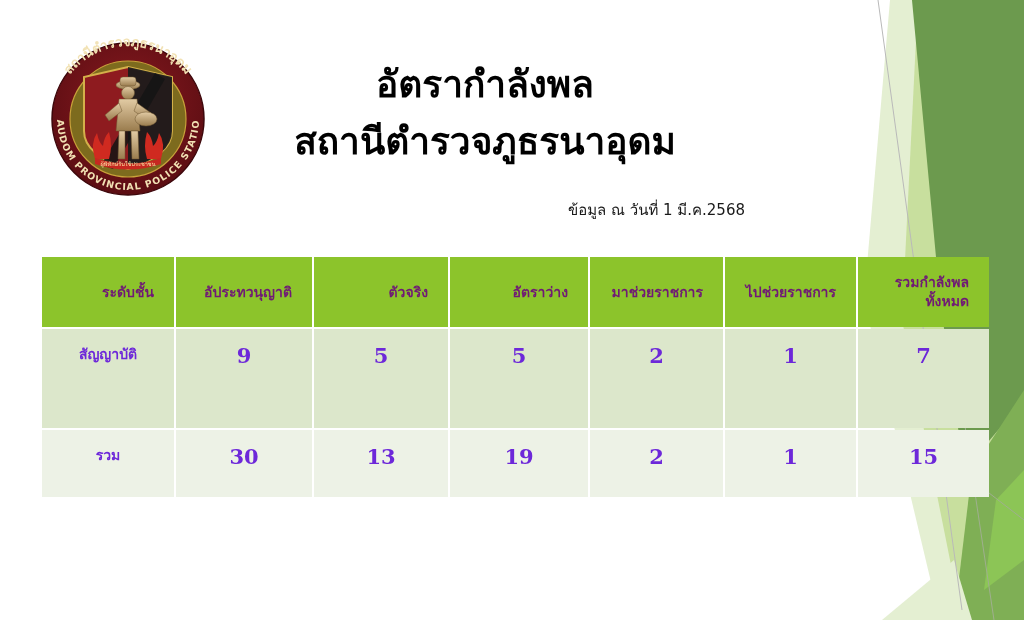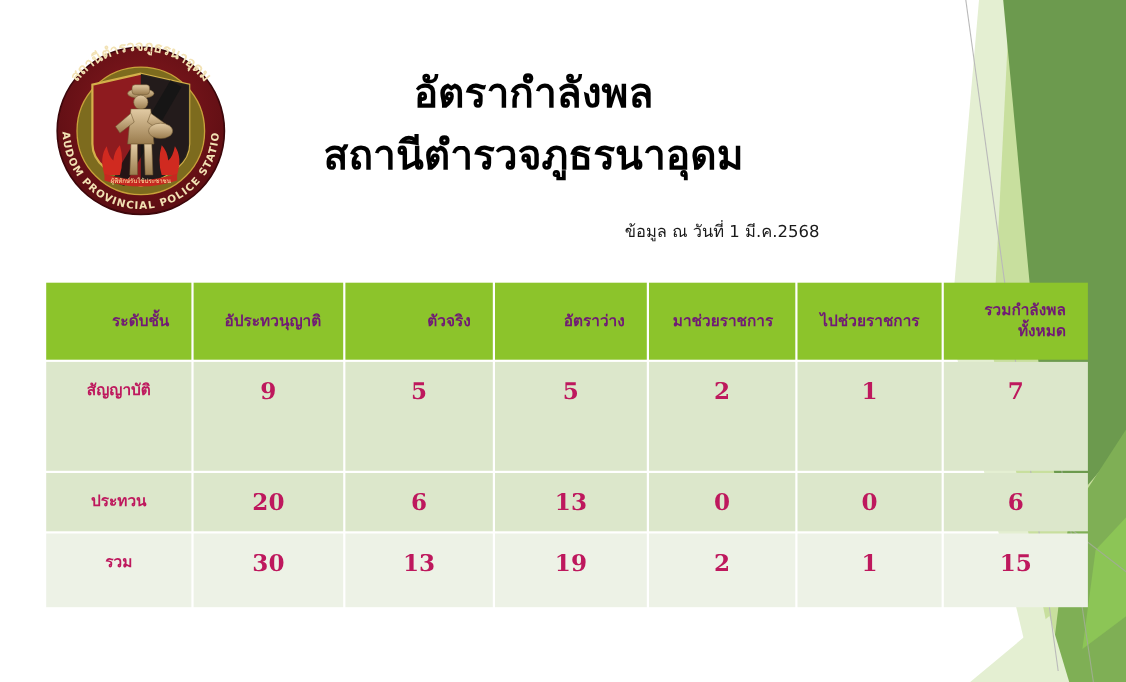--- a/index.html
+++ b/index.html
@@ -87,21 +87,21 @@
     vertical-align: middle;
     height: 66px;
     padding: 2px 20px;
     font-family: "DejaVu Sans", "Liberation Sans", sans-serif;
     line-height: 1.35;
   }
   table.roster td {
     text-align: center;
     vertical-align: top;
     padding-top: 14px;
-    color: #be185d;
+    color: #6d28d9;
   }
   table.roster tr.shade td { background: #DCE7CB; }
   table.roster tr.plain td { background: #EDF2E6; }
 
   td.rowlabel {
     font-size: 14px;
     font-weight: bold;
     font-family: "DejaVu Sans", "Liberation Sans", sans-serif;
   }
   td.num {
@@ -244,29 +244,20 @@
       <tbody>
         <tr class="shade r1">
           <td class="rowlabel">สัญญาบัติ</td>
           <td class="num">9</td>
           <td class="num">5</td>
           <td class="num">5</td>
           <td class="num">2</td>
           <td class="num">1</td>
           <td class="num">7</td>
         </tr>
-        <tr class="shade r3">
-          <td class="rowlabel">ประทวน</td>
-          <td class="num">20</td>
-          <td class="num">6</td>
-          <td class="num">13</td>
-          <td class="num">0</td>
-          <td class="num">0</td>
-          <td class="num">6</td>
-        </tr>
         <tr class="plain r4">
           <td class="rowlabel">รวม</td>
           <td class="num">30</td>
           <td class="num">13</td>
           <td class="num">19</td>
           <td class="num">2</td>
           <td class="num">1</td>
           <td class="num">15</td>
         </tr>
       </tbody>

